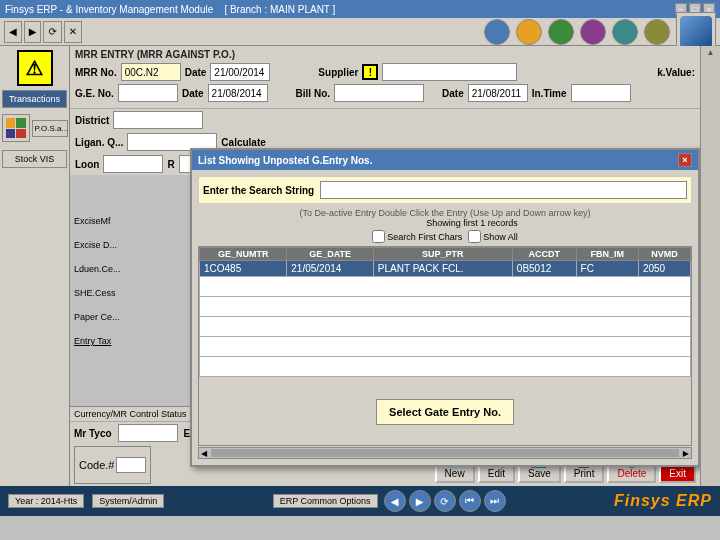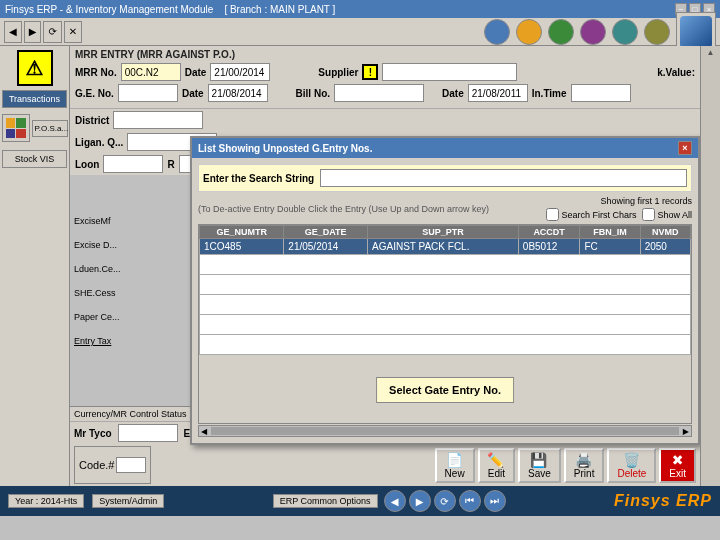--- a/index.html
+++ b/index.html
@@ -96,21 +96,21 @@
       height: 18px;
       padding: 1px 3px;
       font-size: 10px;
     }
     .form-input.short { width: 60px; }
     .form-input.medium { width: 90px; }
 
     
     .popup-overlay {
       position: absolute;
-      top: 0; left: 0;
+      top: 12px; left: 0;
       width: 100%; height: 100%;
       z-index: 10;
     }
     .popup-dialog {
       position: absolute;
       top: 90px; left: 120px;
       width: 510px;
       background: #d4d0c8;
       border: 2px solid #888;
       box-shadow: 3px 3px 6px rgba(0,0,0,0.4);
@@ -362,21 +362,21 @@
             <span>List Showing Unposted G.Entry Nos.</span>
             <div class="popup-close-btn">×</div>
           </div>
           <div class="popup-body">
 
             <div class="search-row">
               <span class="search-label">Enter the Search String</span>
               <input class="search-input" value="" style="">
             </div>
 
-            <div style="display:flex;justify-content:space-between;align-items:center;margin-bottom:3px;">
+            <div style="display:flex;justify-content:space-between;align-items:center;margin-bottom:3px;flex-direction:column;">
               <span style="font-size:9px;color:#555;">(To De-active Entry Double Click the Entry (Use Up and Down arrow key)</span>
               <div style="display:flex;flex-direction:column;align-items:flex-end;gap:2px;">
                 <span style="font-size:9px;">Showing first 1 records</span>
                 <div style="display:flex;gap:6px;align-items:center;">
                   <label style="font-size:9px;display:flex;align-items:center;gap:2px;">
                     <input type="checkbox" style="">
                     <span>Search First Chars</span>
                   </label>
                   <label style="font-size:9px;display:flex;align-items:center;gap:2px;">
                     <input type="checkbox" style="">
@@ -395,21 +395,21 @@
                     <th>SUP_PTR</th>
                     <th>ACCDT</th>
                     <th>FBN_IM</th>
                     <th>NVMD</th>
                   </tr>
                 </thead>
                 <tbody>
                   <tr class="selected">
                     <td>1CO485</td>
                     <td>21/05/2014</td>
-                    <td>AGAINST PACK FCL.</td>
+                    <td>PLANT PACK FCL.</td>
                     <td>0B5012</td>
                     <td>FC</td>
                     <td>2050</td>
                   </tr>
                   <tr>
                       <td colspan="6" style="height:20px;background:white;"></td>
                     </tr>
                   <tr>
                       <td colspan="6" style="height:20px;background:white;"></td>
                     </tr>

